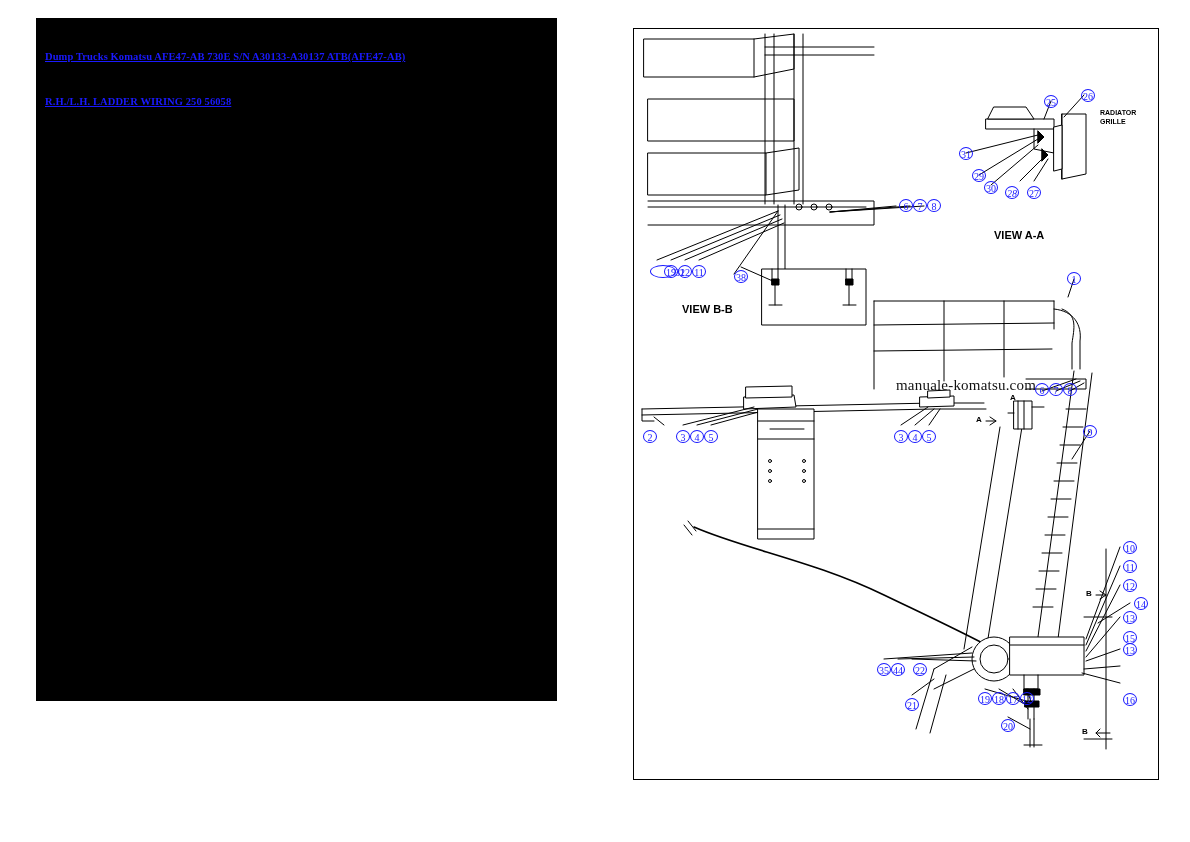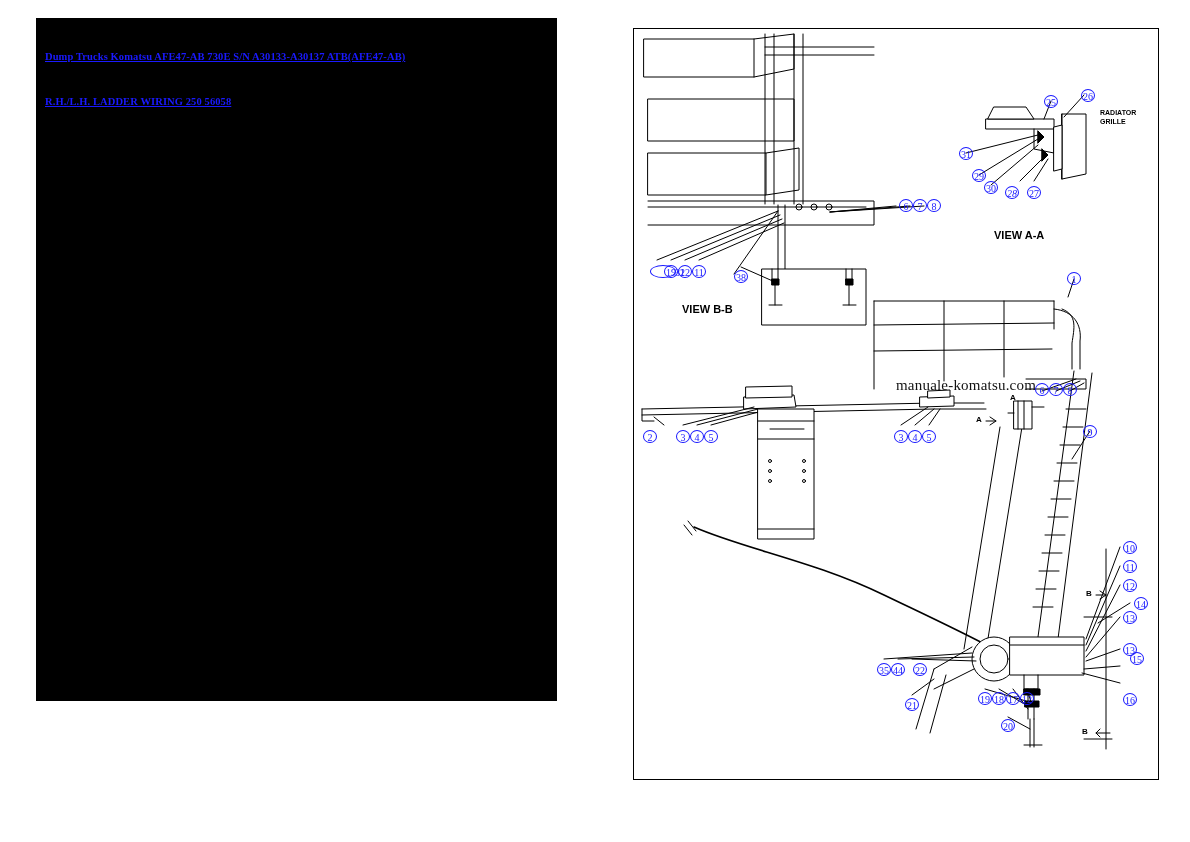--- a/index.html
+++ b/index.html
@@ -327,21 +327,21 @@
       <div class="balloon" style="left: 401px; top: 354px;">6</div>
       <div class="balloon" style="left: 415px; top: 354px;">7</div>
       <div class="balloon" style="left: 429px; top: 354px;">8</div>
       <div class="balloon" style="left: 449px; top: 396px;">9</div>
       <div class="balloon" style="left: 489px; top: 512px;">10</div>
       <div class="balloon" style="left: 489px; top: 531px;">11</div>
       <div class="balloon" style="left: 489px; top: 550px;">12</div>
       <div class="balloon" style="left: 489px; top: 582px;">13</div>
       <div class="balloon" style="left: 500px; top: 568px;">14</div>
       <div class="balloon" style="left: 489px; top: 614px;">13</div>
-      <div class="balloon" style="left: 489px; top: 623px; margin-left: 7px;">15</div>
+      <div class="balloon" style="left: 489px; top: 602px;">15</div>
       <div class="balloon" style="left: 489px; top: 648px; margin-top: 16px;">16</div>
       <div class="balloon" style="left: 372px; top: 663px;">17</div>
       <div class="balloon" style="left: 358px; top: 663px;">18</div>
       <div class="balloon" style="left: 344px; top: 663px;">19</div>
       <div class="balloon" style="left: 386px; top: 663px;">12</div>
       <div class="balloon" style="left: 367px; top: 690px;">20</div>
       <div class="balloon" style="left: 271px; top: 669px;">21</div>
       <div class="balloon" style="left: 271px; top: 634px; margin-left: 8px;">22</div>
       <div class="balloon" style="left: 257px; top: 634px;">44</div>
       <div class="balloon" style="left: 243px; top: 634px;">35</div>

